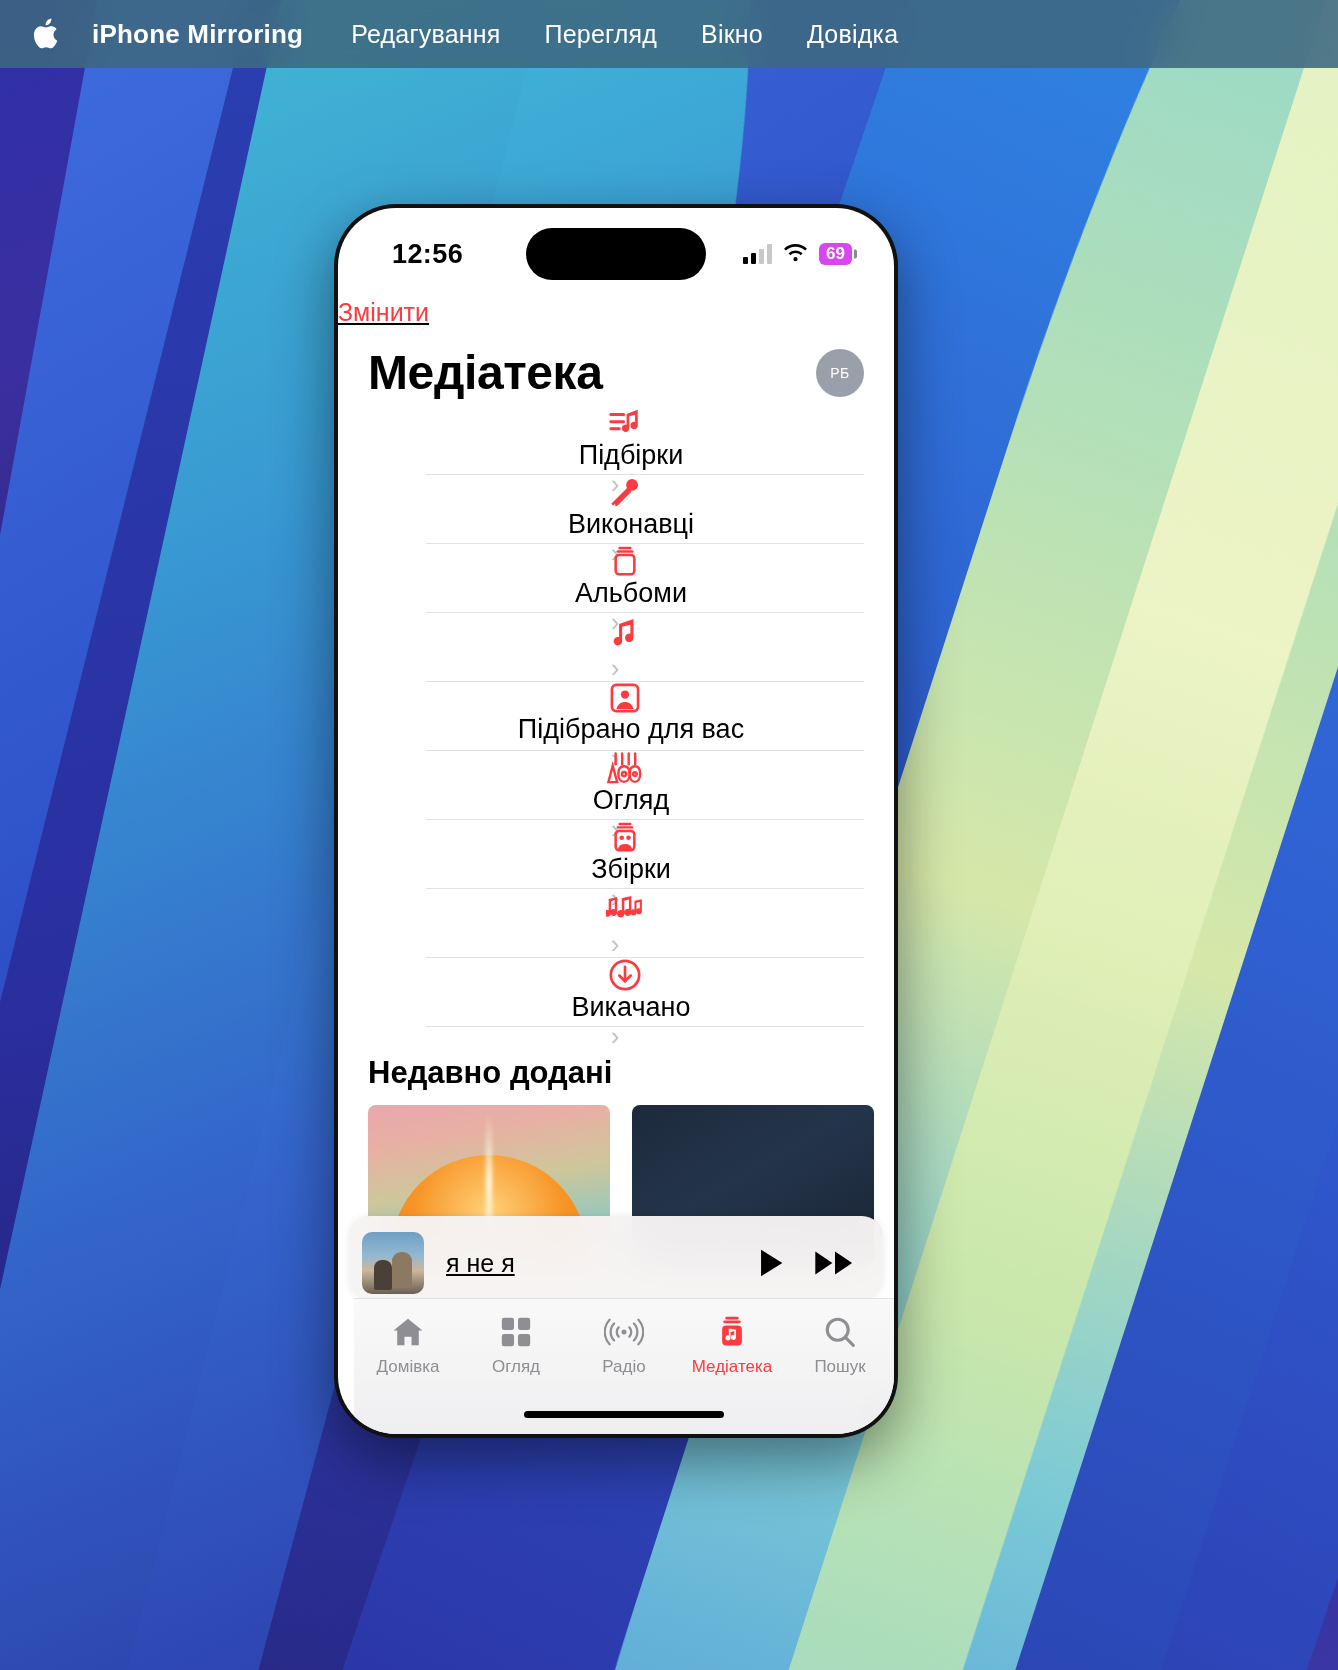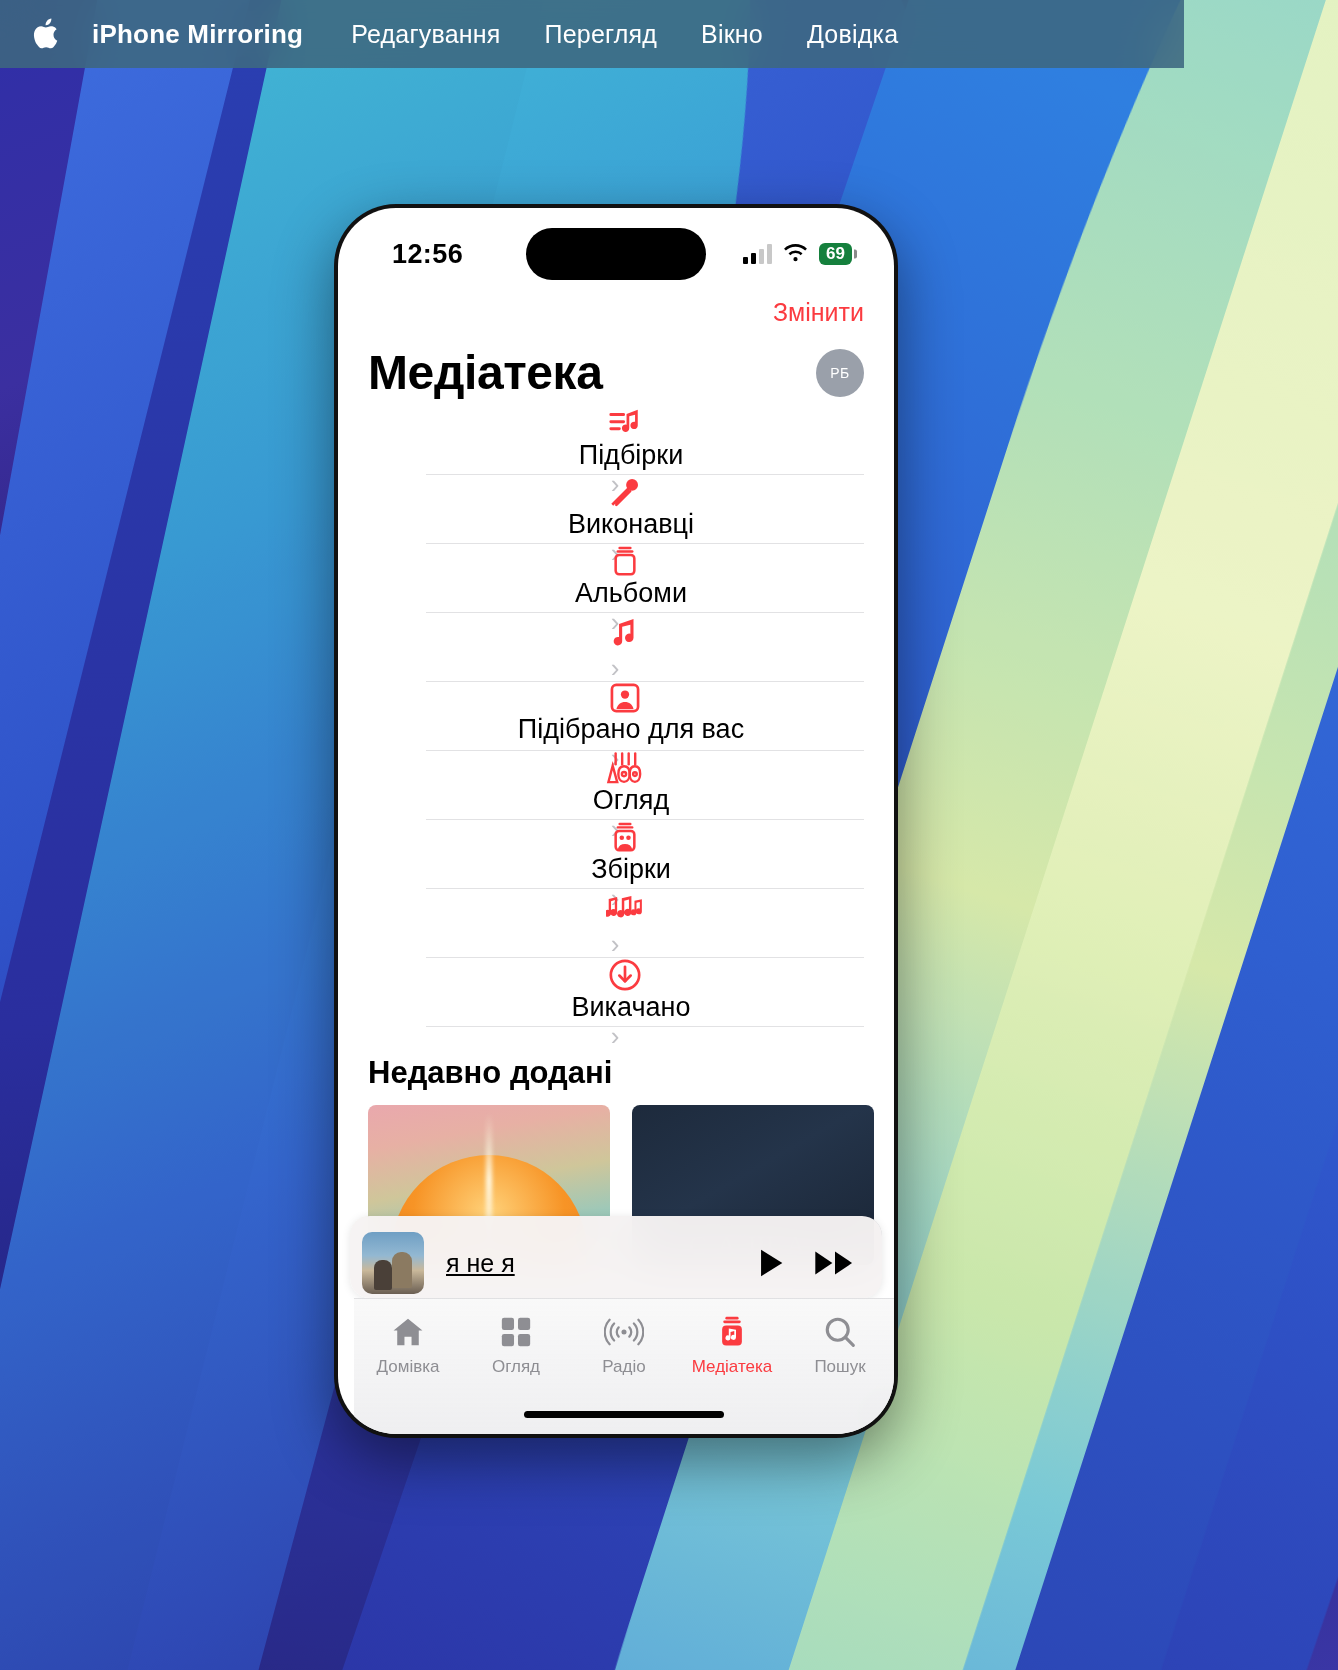--- a/index.html
+++ b/index.html
@@ -76,21 +76,21 @@
     width: 30%; height: 80%;
     background: linear-gradient(190deg, #2f4fc8 0%, #2a2a92 60%, #241a63 100%);
     transform: skewX(-15deg);
     opacity: .8;
   }
 
   
   #menubar {
     position: absolute;
     left: 0; top: 0;
-    width: 1184px; height: 68px;
+    width: 1338px; height: 68px;
     background: rgba(62,104,128,0.88);
     backdrop-filter: blur(18px);
     display: flex;
     align-items: center;
     padding-left: 30px;
     z-index: 30;
     color: #ffffff;
   }
   #apple-logo {
     width: 34px; height: 40px;
@@ -153,42 +153,43 @@
     align-items: center;
     gap: 10px;
   }
   .sig-bars { display: flex; align-items: flex-end; gap: 3px; height: 20px; }
   .sig-bars i { width: 5px; background: #000; border-radius: 1px; display: block; }
   .sig-bars i:nth-child(1){ height: 7px; }
   .sig-bars i:nth-child(2){ height: 11px; }
   .sig-bars i:nth-child(3){ height: 15px; background:#c8c8c8; }
   .sig-bars i:nth-child(4){ height: 20px; background:#c8c8c8; }
   .battery {
-    background: #15803d;
+    background: #d946ef;
     color: #fff;
     font-size: 17px;
     font-weight: bold;
     border-radius: 6px;
     padding: 2px 7px 3px 7px;
     line-height: 1;
     position: relative;
   }
   .battery::after {
     content:"";
     position:absolute; right:-5px; top:50%;
     transform: translateY(-50%);
     width:3px; height:9px;
     background:#8a8a8a; border-radius:0 2px 2px 0;
   }
 
   
   #edit-row {
     display: flex;
-    justify-content: flex-end;
+    justify-content: flex-start;
     padding: 12px 30px 0 0;
+    text-decoration: underline;
   }
   #edit-button {
     color: #fb3b40;
     font-size: 25px;
   }
   #title-row {
     display: flex;
     align-items: center;
     justify-content: space-between;
     padding: 18px 30px 6px 30px;

